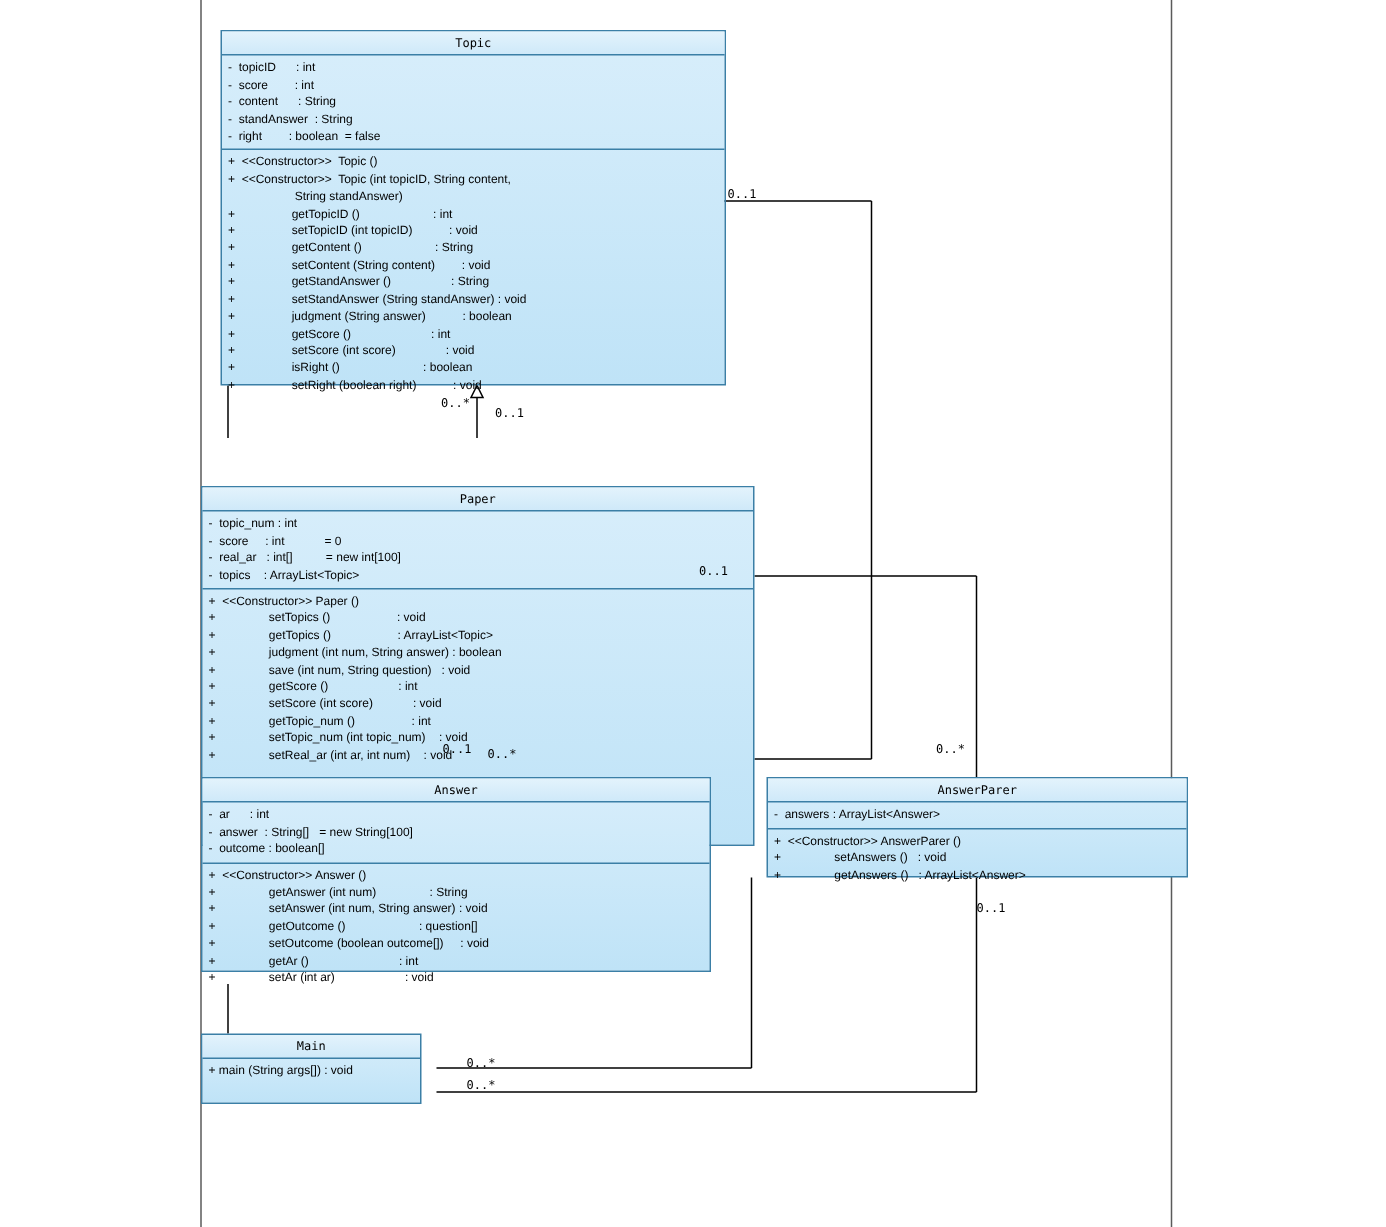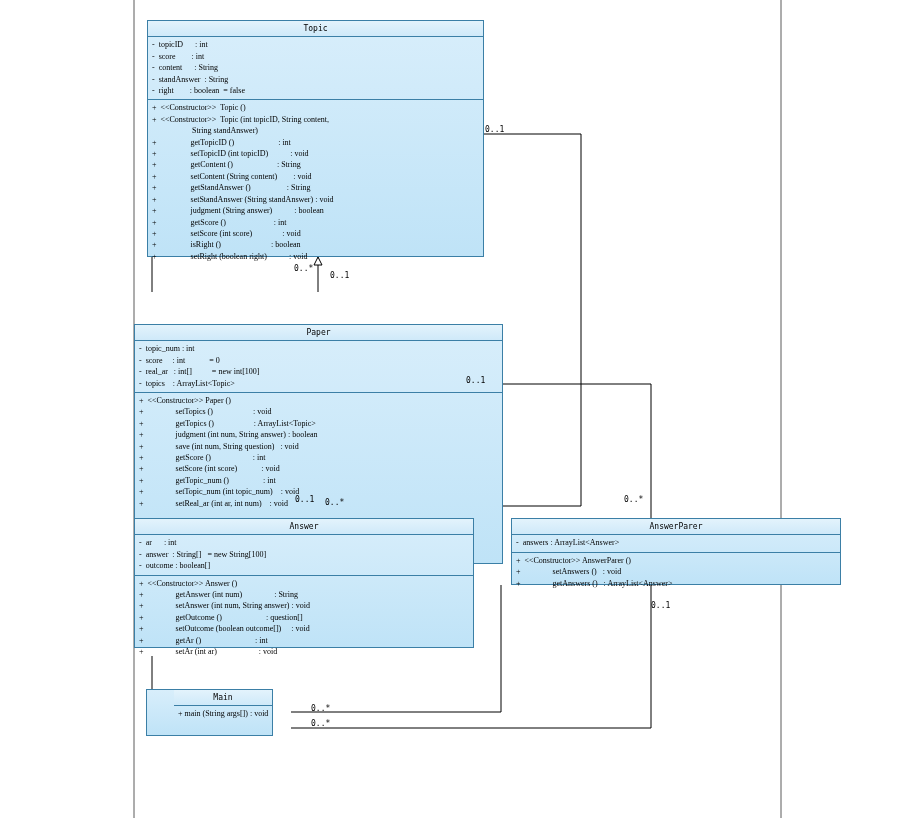--- a/index.html
+++ b/index.html
@@ -40,21 +40,21 @@
   .uml-section {
     padding: 2px 0 3px 0;
     border-bottom: 1px solid #3b7fa6;
   }
   .uml-section:last-child {
     border-bottom: none;
   }
   .uml-row {
     white-space: pre;
     padding-left: 4px;
-    font-family: Liberation Serif, serif;
+    font-family: Liberation Sans, sans-serif;
     font-size: 8px;
     line-height: 11.4px;
   }
   .mult {
     position: absolute;
     font-family: "DejaVu Sans Mono", monospace;
     font-size: 8px;
     color: #000;
     white-space: pre;
   }
@@ -151,32 +151,32 @@
       <div class="uml-section">
         <div class="uml-row">+  &lt;&lt;Constructor&gt;&gt; Answer ()</div>
         <div class="uml-row">+                getAnswer (int num)                : String</div>
         <div class="uml-row">+                setAnswer (int num, String answer) : void</div>
         <div class="uml-row">+                getOutcome ()                      : question[]</div>
         <div class="uml-row">+                setOutcome (boolean outcome[])     : void</div>
         <div class="uml-row">+                getAr ()                           : int</div>
         <div class="uml-row">+                setAr (int ar)                     : void</div>
       </div>
     </div>
-    <div class="uml-class" style="left: 511px; top: 518px; width: 330px; height: 67px;">
+    <div class="uml-class" style="left: 511px; top: 518px; width: 281px; height: 67px;">
       <div class="uml-title">AnswerParer</div>
       <div class="uml-section">
         <div class="uml-row">-  answers : ArrayList&lt;Answer&gt;</div>
       </div>
       <div class="uml-section">
         <div class="uml-row">+  &lt;&lt;Constructor&gt;&gt; AnswerParer ()</div>
         <div class="uml-row">+                setAnswers ()   : void</div>
         <div class="uml-row">+                getAnswers ()   : ArrayList&lt;Answer&gt;</div>
       </div>
     </div>
-    <div class="uml-class" style="left: 146px; top: 689px; width: 127px; height: 47px; padding-left: 27px;">
+    <div class="uml-class" style="left: 134px; top: 689px; width: 147px; height: 47px;">
       <div class="uml-title">Main</div>
       <div class="uml-section">
         <div class="uml-row">+ main (String args[]) : void</div>
       </div>
     </div>
   </div>
 <div id="mults">
     <div class="mult" style="left: 485px; top: 125px;">0..1</div>
     <div class="mult" style="left: 294px; top: 264px;">0..*</div>
     <div class="mult" style="left: 330px; top: 271px;">0..1</div>

